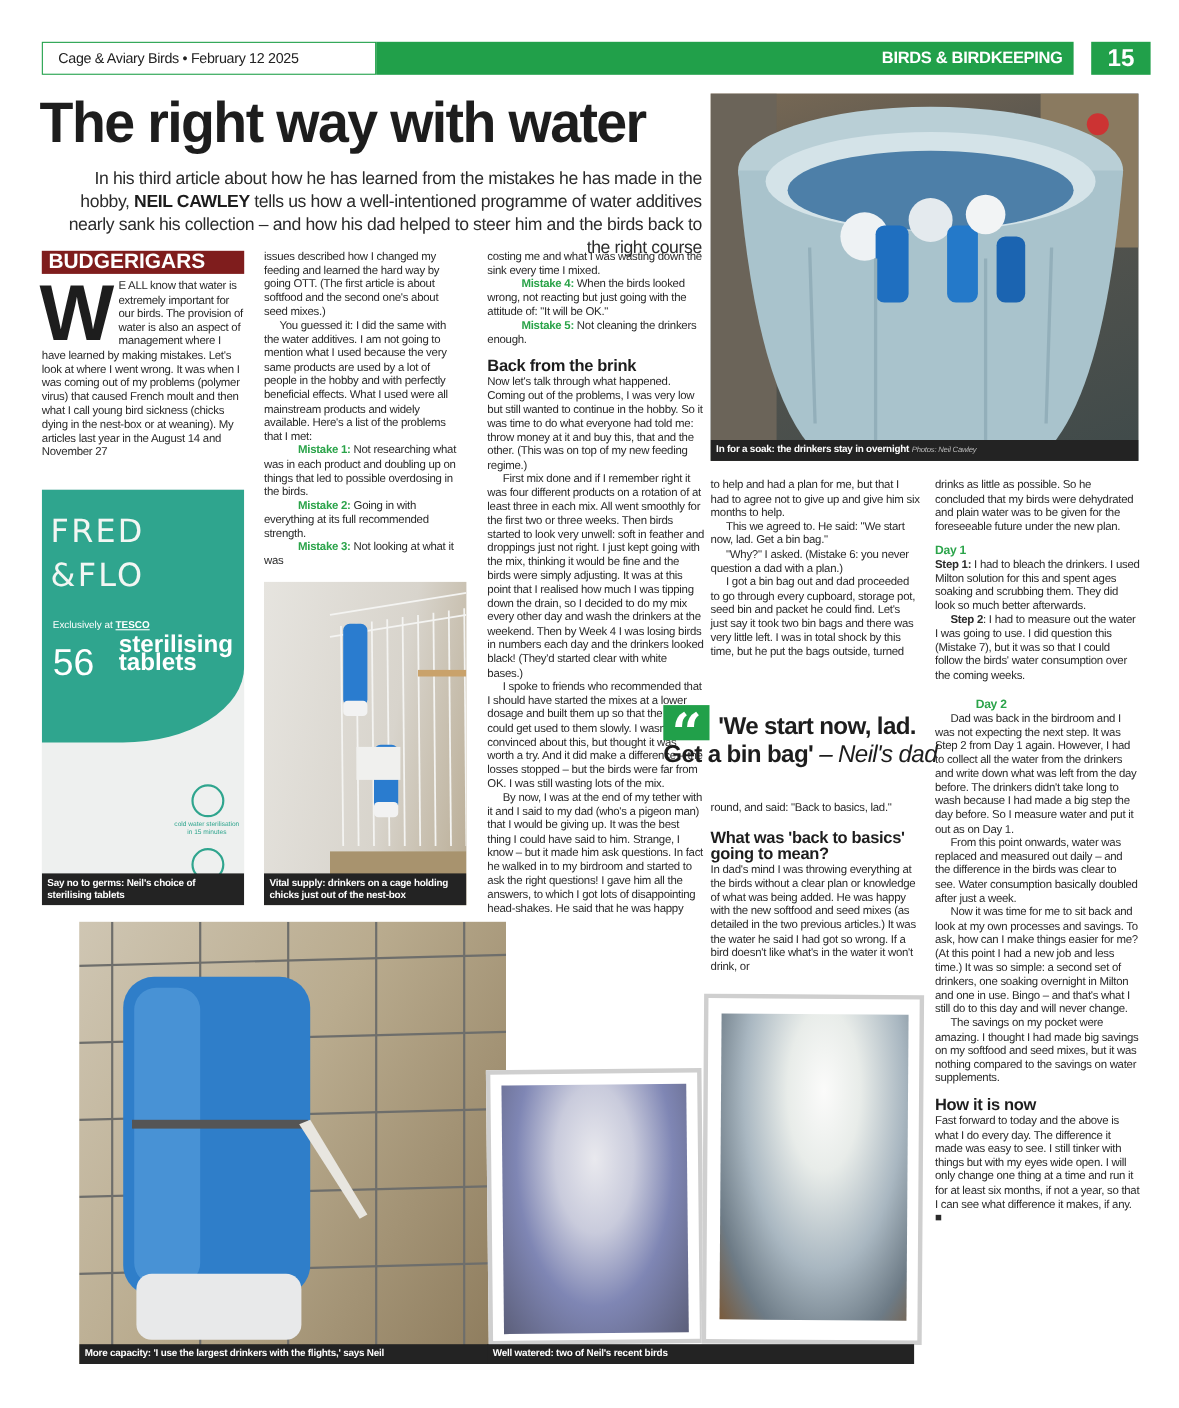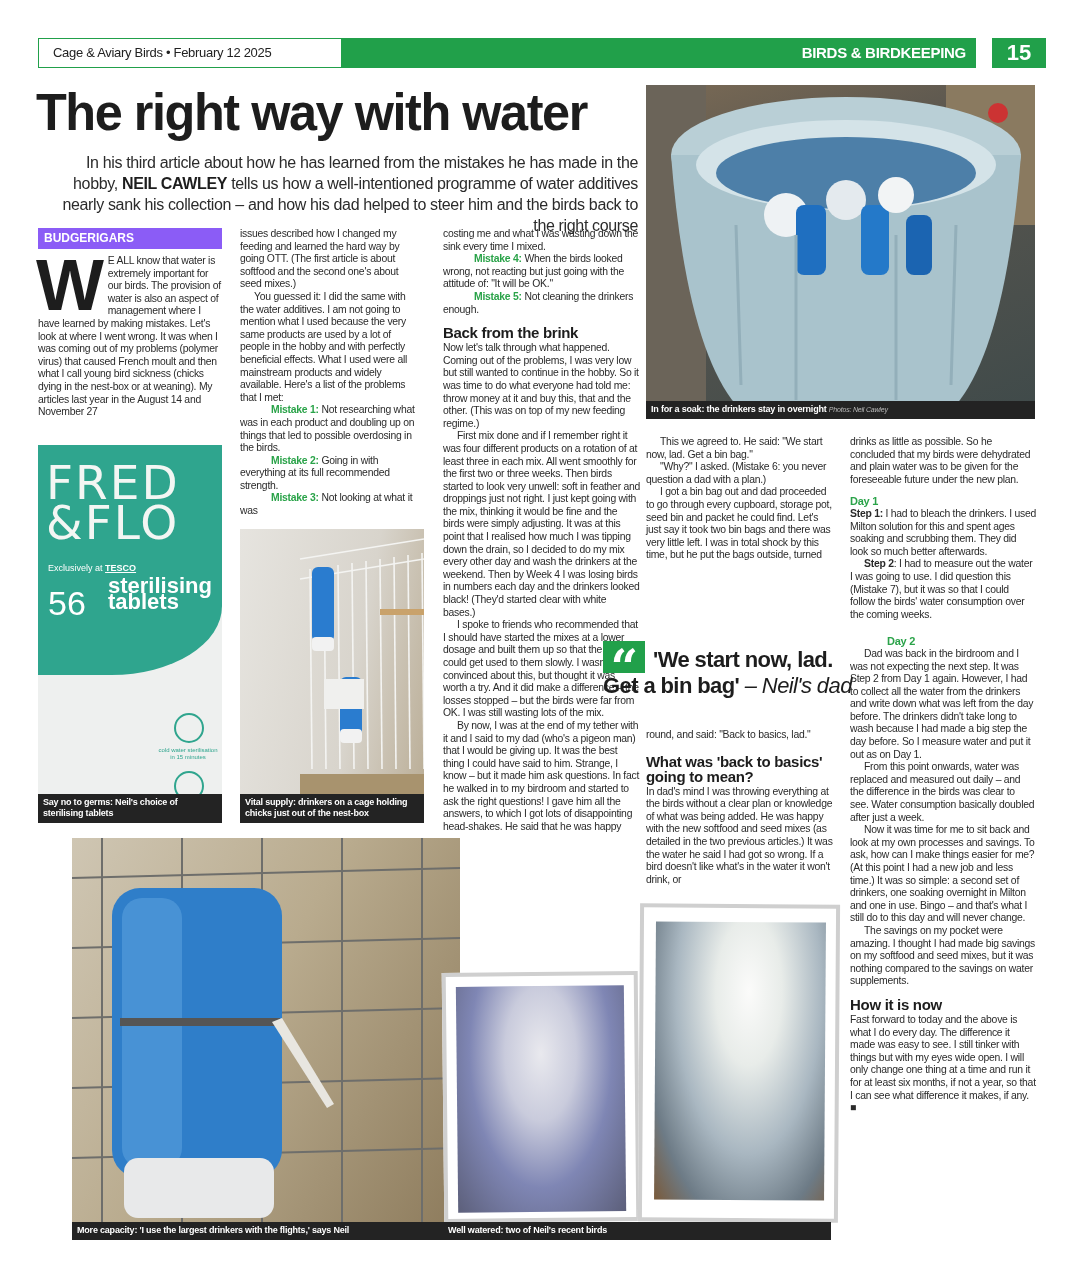--- a/index.html
+++ b/index.html
@@ -20,21 +20,21 @@
   .standfirst b { font-weight: bold; color: #1d1d1d; }
 
   
   .col { font-size: 10.4px; line-height: 12.6px; color: #2a2a2a; letter-spacing: -0.25px; }
   .col p { text-indent: 14px; }
   .col p.ni { text-indent: 0; }
   .green { color: #2aa349; font-weight: bold; margin-left: 31px; }
   .col h3 { font-size: 15px; line-height: 15px; font-weight: bold; color: #1d1d1d; margin: 9px 0 2px; letter-spacing: -0.3px; }
   .col h4 { font-size: 11px; color: #2aa349; font-weight: bold; margin-top: 9px; }
 
-  .kicker { left: 38px; top: 228px; width: 184px; height: 21px; background: #8b5cf6; color: #fff; font-weight: bold; font-size: 12px; line-height: 21px; padding-left: 6px; }
+  .kicker { left: 38px; top: 228px; width: 184px; height: 21px; background: #7f1d1d; color: #fff; font-weight: bold; font-size: 19px; line-height: 21px; padding-left: 6px; }
   .dropcap { float: left; font-size: 72px; line-height: 56px; font-weight: bold; color: #1d1d1d; margin: 2px 4px 0 -2px; height: 58px; }
 
   
   .photo { overflow: hidden; }
   .caption { position: absolute; left: 0; right: 0; bottom: 0; background: #232323; color: #fff; font-weight: bold; font-size: 9px; line-height: 11px; padding: 3px 5px 4px; letter-spacing: -0.2px; }
   .credit { font-weight: normal; font-style: italic; font-size: 7px; color: #bbb; }
 
   .pullquote { left: 603px; top: 641px; width: 260px; font-size: 22px; line-height: 26px; font-weight: bold; color: #1d1d1d; letter-spacing: -0.6px; }
   .pq-mark { display: inline-block; width: 42px; height: 32px; background: #21a04a; color: #fff; font-size: 48px; line-height: 52px; text-align: center; vertical-align: -6px; margin-right: 8px; font-family: "DejaVu Serif", serif; overflow: hidden; }
   .pq-attr { font-weight: normal; font-style: italic; }
@@ -71,21 +71,21 @@
 </div>
 
 <div class="abs kicker">BUDGERIGARS</div>
 <div class="abs col" style="left:38px; top:255px; width:184px;">
   <span class="dropcap">W</span>
   <p class="ni">E ALL know that water is extremely important for our birds. The provision of water is also an aspect of management where I have learned by making mistakes. Let's look at where I went wrong. It was when I was coming out of my problems (polymer virus) that caused French moult and then what I call young bird sickness (chicks dying in the nest-box or at weaning). My articles last year in the August 14 and November 27</p>
 </div>
 
 <div class="abs photo" style="left:38px; top:445px; width:184px; height:378px; background:#eef0ef;">
   <div style="position:absolute;left:0;top:0;width:184px;height:230px;background:#2fa58e;border-bottom-right-radius:60% 30%;"></div>
-  <div style="position:absolute;left:8px;top:18px;color:#f3f6f3;font-size:47px;line-height:40px;font-family:'DejaVu Sans',sans-serif;letter-spacing:2px;">
+  <div style="position:absolute;left:8px;top:18px;color:#f3f6f3;font-size:29px;line-height:40px;font-family:'DejaVu Sans',sans-serif;letter-spacing:2px;">
     <div>FRED</div>
     <div>&amp;FLO</div>
   </div>
   <div style="position:absolute;left:10px;top:118px;color:#fff;font-size:9px;"><span>Exclusively at</span> <b style="text-decoration:underline;">TESCO</b></div>
   <div style="position:absolute;left:10px;top:140px;color:#fff;font-size:34px;line-height:36px;">56</div>
   <div style="position:absolute;left:70px;top:133px;color:#fff;font-size:22px;line-height:16px;font-weight:bold;">
     <div>sterilising</div>
     <div>tablets</div>
   </div>
   <div style="position:absolute;left:136px;top:268px;width:30px;height:30px;border:2px solid #2fa58e;border-radius:50%;"></div>
@@ -133,20 +133,21 @@
   <p class="ni"><span class="green">Mistake 4:</span><span> When the birds looked wrong, not reacting but just going with the attitude of: "It will be OK."</span></p>
   <p class="ni"><span class="green">Mistake 5:</span><span> Not cleaning the drinkers enough.</span></p>
   <h3>Back from the brink</h3>
   <p class="ni">Now let's talk through what happened. Coming out of the problems, I was very low but still wanted to continue in the hobby. So it was time to do what everyone had told me: throw money at it and buy this, that and the other. (This was on top of my new feeding regime.)</p>
   <p style="margin-right:0;">First mix done and if I remember right it was four different products on a rotation of at least three in each mix. All went smoothly for the first two or three weeks. Then birds started to look very unwell: soft in feather and droppings just not right. I just kept going with the mix, thinking it would be fine and the birds were simply adjusting. It was at this point that I realised how much I was tipping down the drain, so I decided to do my mix every other day and wash the drinkers at the weekend. Then by Week 4 I was losing birds in numbers each day and the drinkers looked black! (They'd started clear with white bases.)</p>
   <p>I spoke to friends who recommended that I should have started the mixes at a lower dosage and built them up so that the birds could get used to them slowly. I wasn't convinced about this, but thought it was worth a try. And it did make a difference – the losses stopped – but the birds were far from OK. I was still wasting lots of the mix.</p>
   <p>By now, I was at the end of my tether with it and I said to my dad (who's a pigeon man) that I would be giving up. It was the best thing I could have said to him. Strange, I know – but it made him ask questions. In fact he walked in to my birdroom and started to ask the right questions! I gave him all the answers, to which I got lots of disappointing head-shakes. He said that he was happy</p>
 </div>
 
 <div class="abs col" style="left:646px; top:436px; width:190px;">
+  <p class="ni">to help and had a plan for me, but that I had to agree not to give up and give him six months to help.</p>
   <p>This we agreed to. He said: "We start now, lad. Get a bin bag."</p>
   <p>"Why?" I asked. (Mistake 6: you never question a dad with a plan.)</p>
   <p>I got a bin bag out and dad proceeded to go through every cupboard, storage pot, seed bin and packet he could find. Let's just say it took two bin bags and there was very little left. I was in total shock by this time, but he put the bags outside, turned</p>
 </div>
 <div class="abs col" style="left:646px; top:729px; width:190px;">
   <p class="ni">round, and said: "Back to basics, lad."</p>
   <h3 style="margin-top:12px;">What was 'back to basics' going to mean?</h3>
   <p class="ni">In dad's mind I was throwing everything at the birds without a clear plan or knowledge of what was being added. He was happy with the new softfood and seed mixes (as detailed in the two previous articles.) It was the water he said I had got so wrong. If a bird doesn't like what's in the water it won't drink, or</p>
 </div>
 

